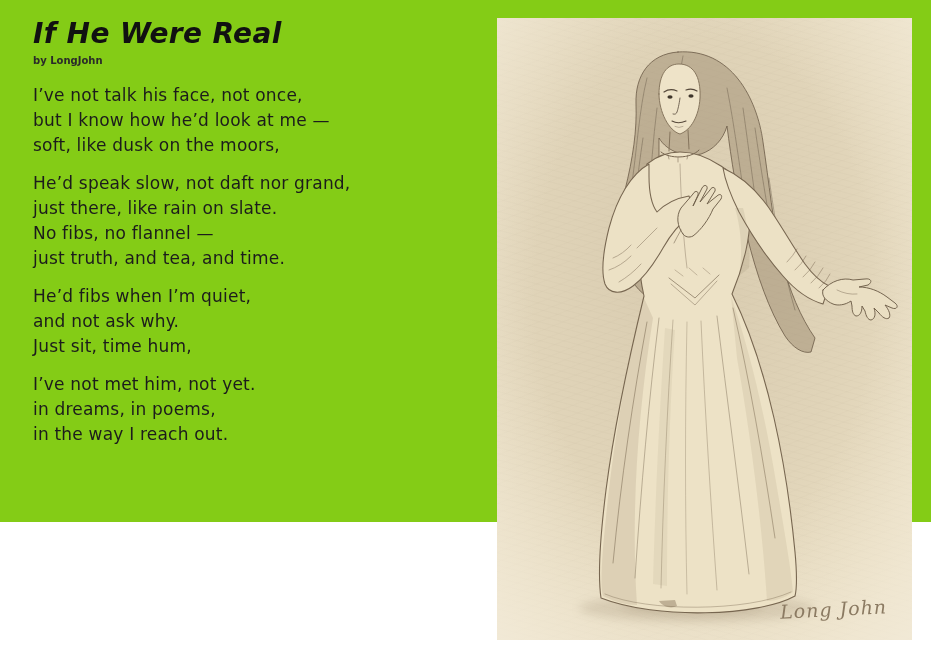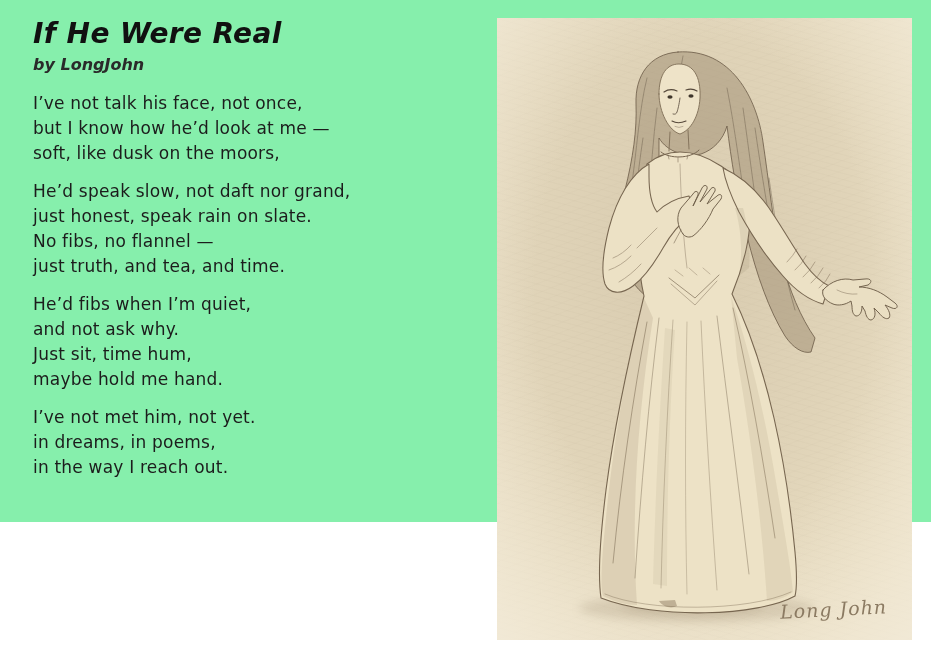--- a/index.html
+++ b/index.html
@@ -5,43 +5,42 @@
   html, body { margin: 0; padding: 0; }
   body {
     width: 931px; height: 654px;
     background: #ffffff;
     font-family: "DejaVu Sans", sans-serif;
     overflow: hidden;
   }
   .page {
     position: relative;
     width: 931px; height: 522px;
-    background: #86efac;
+    background: #84cc16;
   }
 
   
   .poem-column {
     position: absolute;
     left: 33px; top: 16px;
     width: 445px;
     color: #1b1b1b;
   }
   .poem-title {
     margin: 0 0 3px 0;
     font-size: 28px;
     line-height: 36px;
     font-weight: 700;
     font-style: italic;
     letter-spacing: 0.4px;
     color: #111111;
   }
   .poem-byline {
-    font-size: 16px;
+    font-size: 10px;
     font-weight: 600;
-    font-style: italic;
     color: #2a2a2a;
     margin-bottom: 17px;
   }
   .stanza { margin: 0 0 13px 0; }
   .line {
     font-size: 17px;
     line-height: 25px;
     letter-spacing: 0.2px;
     color: #1c1c1c;
   }
@@ -76,31 +75,30 @@
     <div class="poem-byline">by LongJohn</div>
 
     <div class="stanza">
       <div class="line">I’ve not talk his face, not once,</div>
       <div class="line">but I know how he’d look at me —</div>
       <div class="line">soft, like dusk on the moors,</div>
     </div>
 
     <div class="stanza">
       <div class="line">He’d speak slow, not daft nor grand,</div>
-      <div class="line">just honest, speak rain on slate.</div>
+      <div class="line">just there, like rain on slate.</div>
       <div class="line">No fibs, no flannel —</div>
       <div class="line">just truth, and tea, and time.</div>
     </div>
 
 
     <div class="stanza">
       <div class="line">He’d fibs when I’m quiet,</div>
       <div class="line">and not ask why.</div>
       <div class="line">Just sit, time hum,</div>
-      <div class="line">maybe hold me hand.</div>
     </div>
 
     <div class="stanza">
       <div class="line">I’ve not met him, not yet.</div>
       <div class="line">in dreams, in poems,</div>
       <div class="line">in the way I reach out.</div>
     </div>
   </div>
 
   <figure class="illustration">

